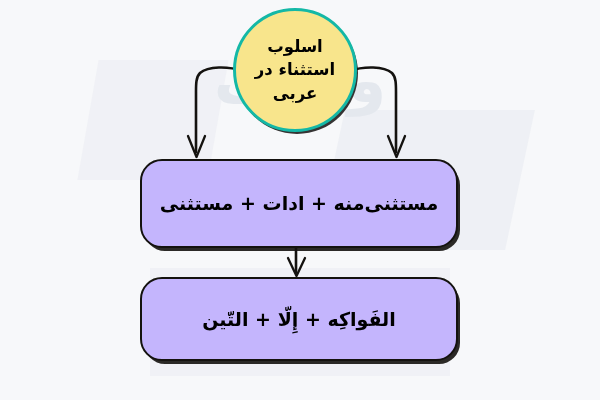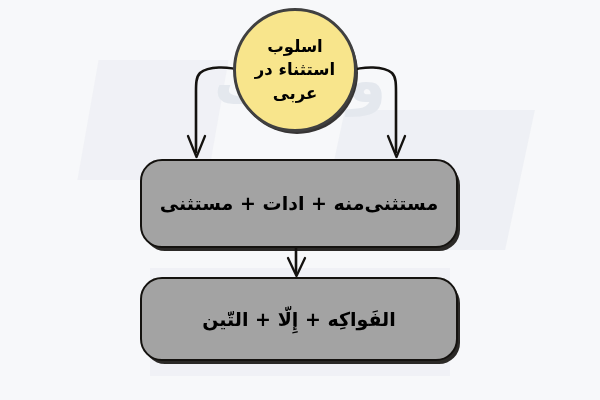--- a/index.html
+++ b/index.html
@@ -63,21 +63,21 @@
 
   
   .circle-node {
     position: absolute;
     left: 233px;
     top: 8px;
     width: 124px;
     height: 124px;
     border-radius: 50%;
     background: #f8e58c;
-    border: 3px solid #404040;
+    border: 3px solid #14b8a6;
     box-sizing: border-box;
     display: flex;
     align-items: center;
     justify-content: center;
     z-index: 3;
     box-shadow: 2px 3px 0 -1px rgba(20,18,16,0.85);
   }
   .circle-label {
     direction: rtl;
     text-align: center;
@@ -88,21 +88,21 @@
     padding: 0 10px;
     white-space: pre-line;
   }
 
   
   .box-node {
     position: absolute;
     left: 140px;
     width: 318px;
     border-radius: 22px;
-    background: #a3a3a3;
+    background: #c4b5fd;
     border: 2.5px solid #14120f;
     box-sizing: border-box;
     display: flex;
     align-items: center;
     justify-content: center;
     z-index: 3;
     box-shadow: 3px 4px 0 -1px rgba(20,18,15,0.9);
   }
   .box-1 { top: 159px; height: 89px; }
   .box-2 { top: 277px; height: 84px; }

